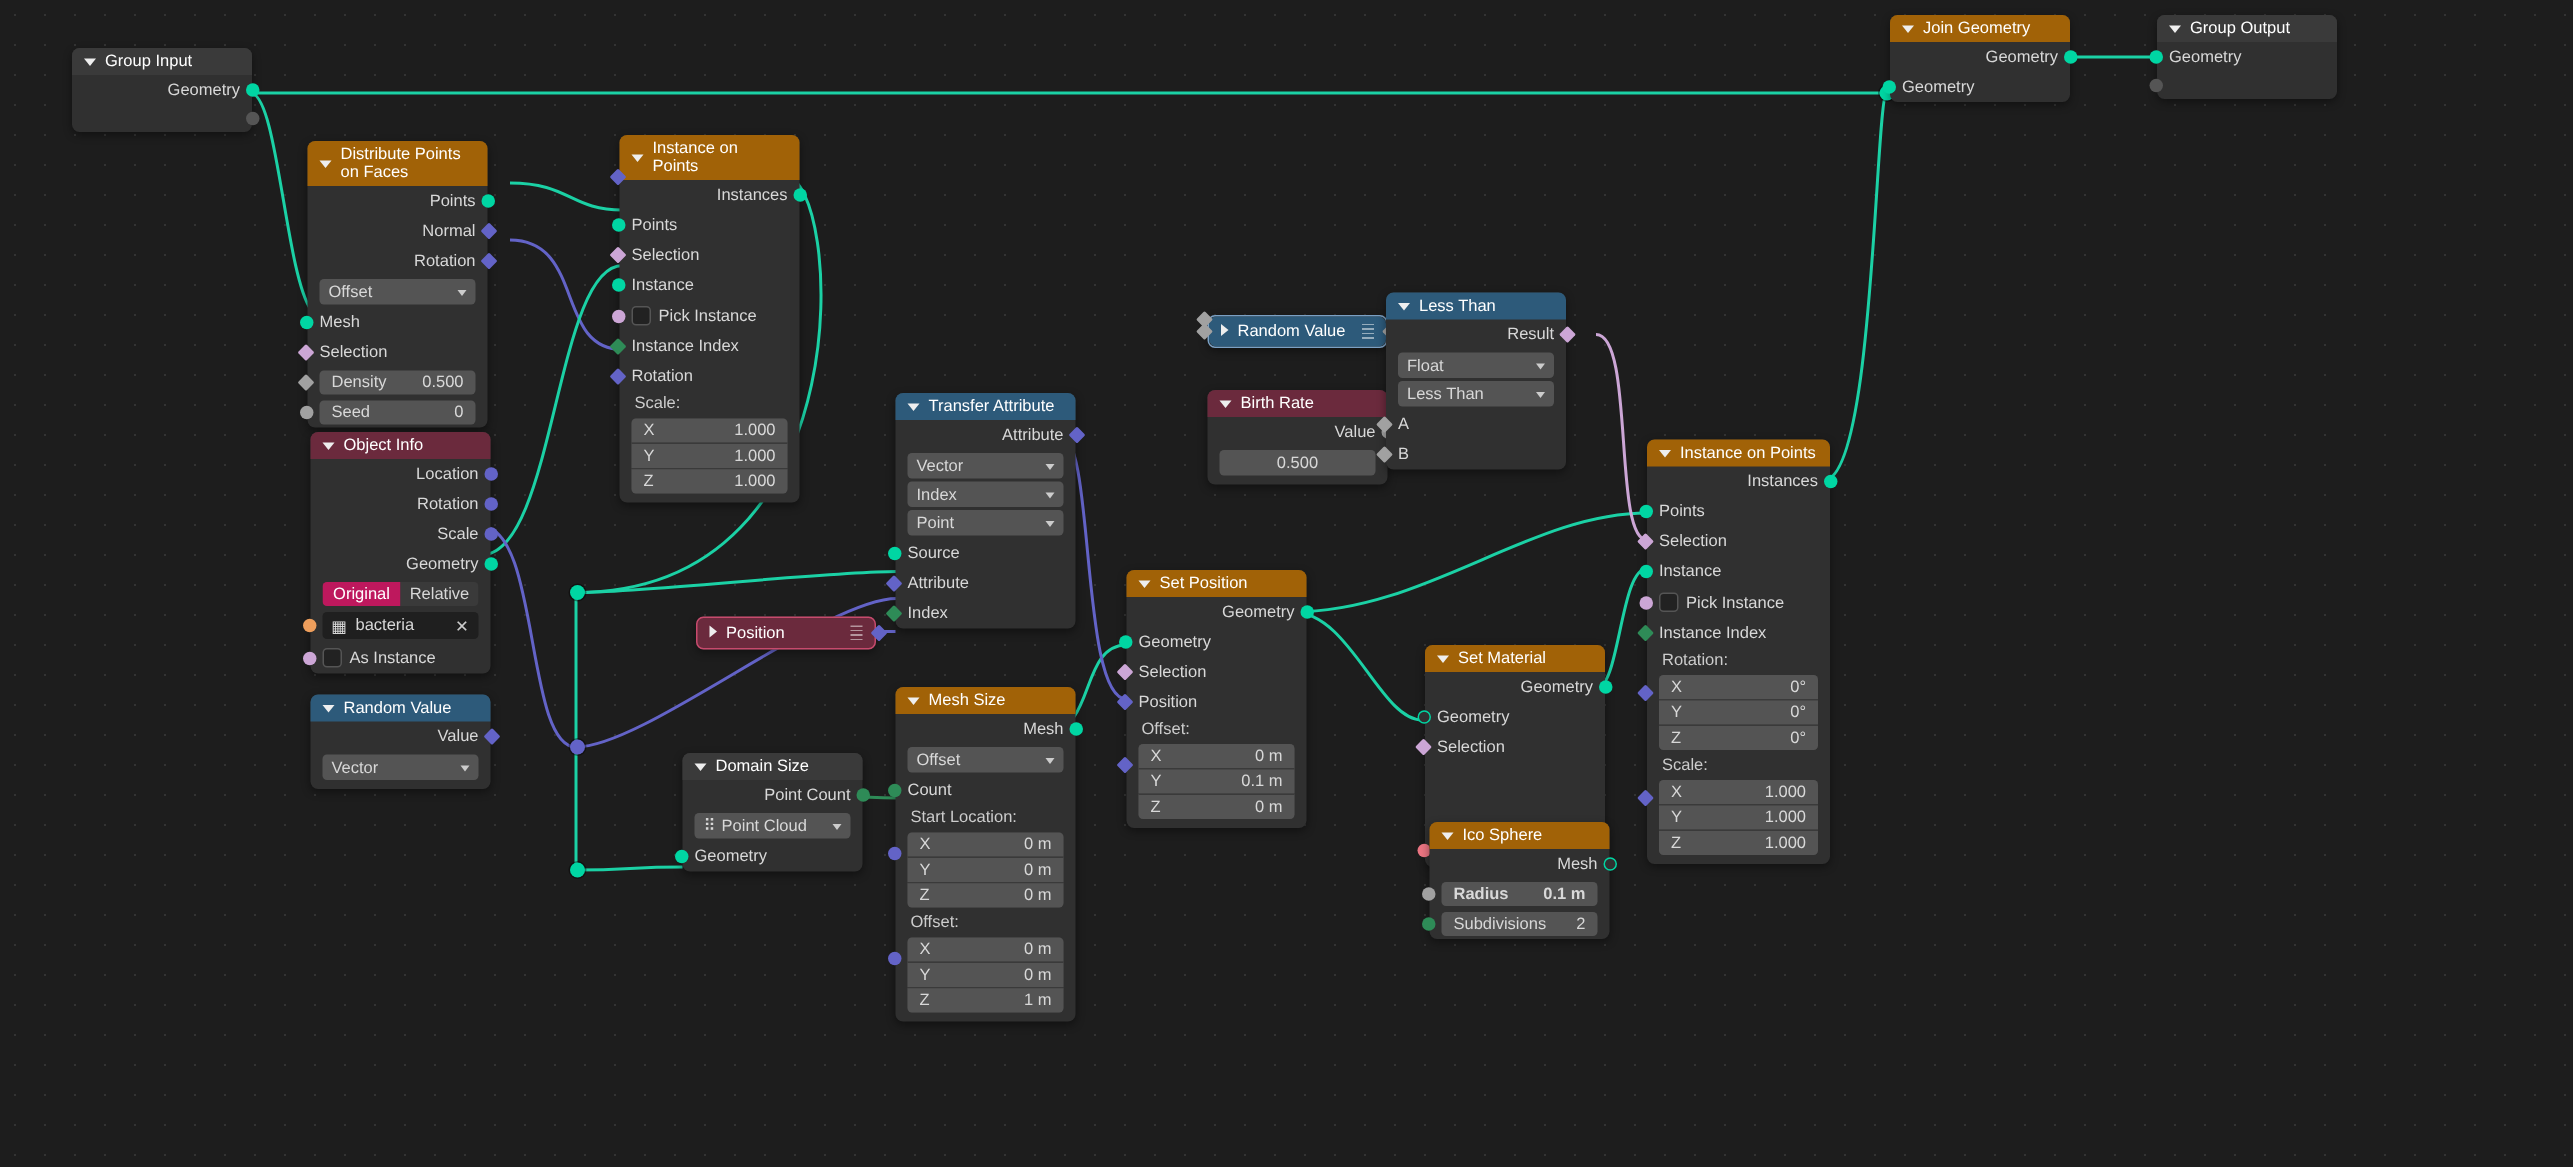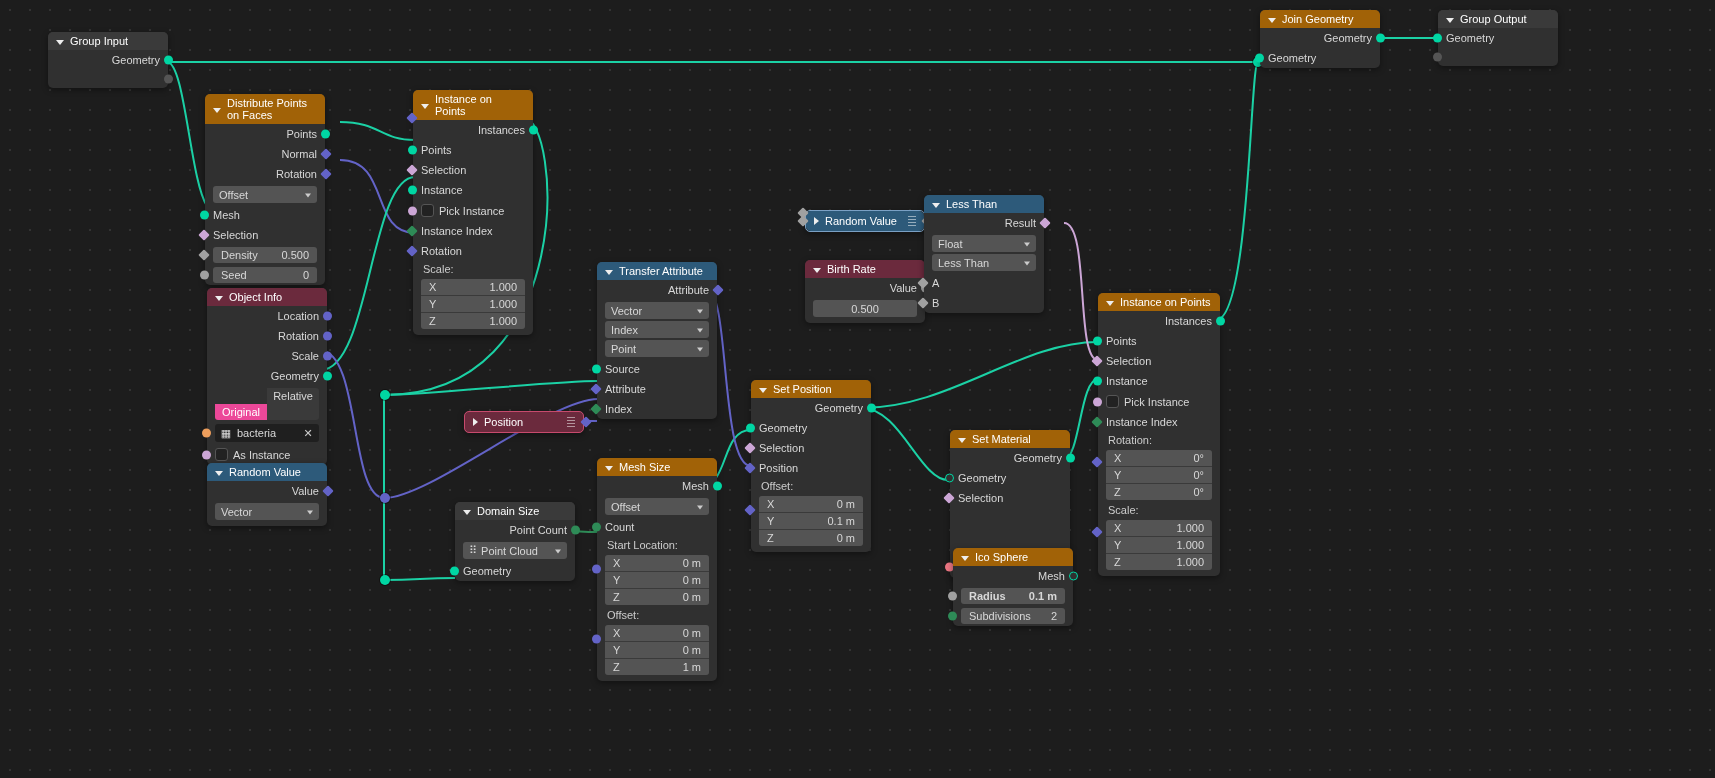--- a/index.html
+++ b/index.html
@@ -128,21 +128,21 @@
     margin: 2px 8px;
     border-radius: 3px;
     overflow: hidden;
   }
   .seg > div {
     flex: 1;
     text-align: center;
     padding: 2px 0;
     background: #3a3a3a;
   }
-  .seg > .active { background: #ec4899; color: #fff; margin-top: 16px; }
+  .seg > .active { background: #be185d; color: #fff; }
   .obj-field {
     display: flex;
     align-items: center;
     background: #1f1f1f;
     border-radius: 3px;
     margin: 2px 8px;
     padding: 2px 4px;
     gap: 4px;
   }
   .obj-field .ico {

